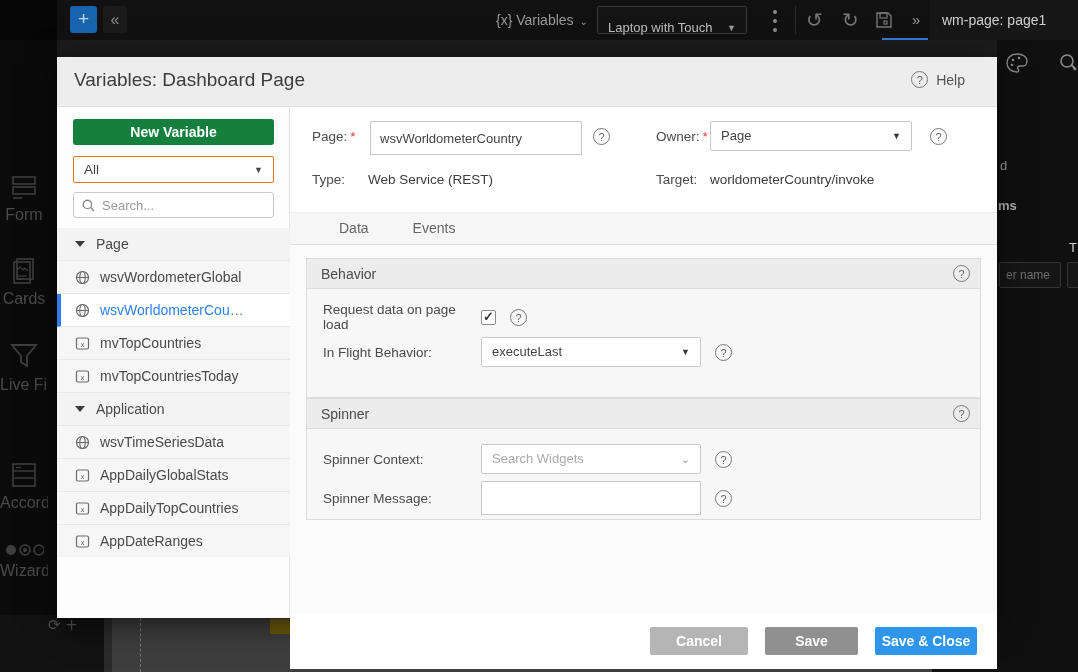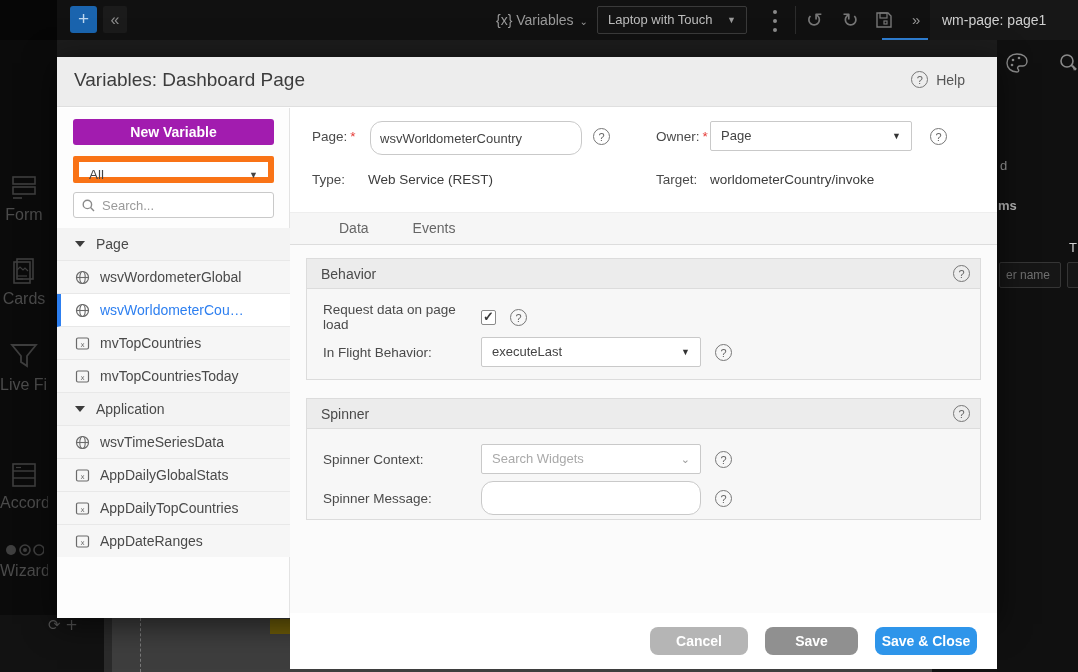--- a/index.html
+++ b/index.html
@@ -10,21 +10,21 @@
   
   .toolbar { position:absolute; left:0; top:0; width:1078px; height:40px; background:#111; }
   .tb-left-block { position:absolute; left:0; top:0; width:57px; height:40px; background:#060606; }
   .tb-add { position:absolute; left:70px; top:6px; width:27px; height:27px; background:#1a64ae; color:#bcd7f0; border-radius:3px; font-size:19px; line-height:26px; text-align:center; }
   .tb-collapse { position:absolute; left:103px; top:6px; width:24px; height:27px; background:#1b1b1b; color:#8d8d8d; font-size:16px; line-height:27px; text-align:center; border-radius:2px; }
   .tb-tabs { position:absolute; left:138px; top:0; height:40px; display:flex; }
   .tb-tab { height:40px; padding:0 20px; line-height:40px; color:#8a8a8a; font-size:15px; }
   .tb-tab.active { background:#1d1d1d; color:#dcdcdc; border-top:2px solid #3a7bd5; line-height:38px; }
   .tb-vars { position:absolute; left:496px; top:0; height:40px; line-height:40px; color:#9a9a9a; font-size:14px; }
   .tb-vars .chev { font-size:10px; margin-left:6px; }
-  .tb-select { position:absolute; left:597px; top:6px; width:150px; height:28px; background:#141414; border:1px solid #3a3a3a; border-radius:2px; color:#bdbdbd; font-size:13px; line-height:26px; padding:0 10px; }
+  .tb-select { position:absolute; left:597px; top:6px; width:150px; height:28px; background:#141414; border:1px solid #3a3a3a; border-radius:2px; color:#bdbdbd; font-size:13px; line-height:26px; padding:8px 10px; }
   .tb-select .arrow { float:right; font-size:9px; color:#9a9a9a; }
   .tb-kebab { position:absolute; left:768px; top:10px; width:14px; height:22px; display:flex; flex-direction:column; justify-content:space-between; align-items:center; }
   .tb-kebab i { width:4px; height:4px; border-radius:50%; background:#8a8a8a; }
   .tb-sep { position:absolute; left:795px; top:6px; width:1px; height:28px; background:#2c2c2c; }
   .tb-icon { position:absolute; top:0; height:40px; line-height:40px; color:#777; font-size:20px; font-family:"DejaVu Sans", sans-serif; }
   .tb-floppy { position:absolute; left:875px; top:11px; }
   .tb-more { position:absolute; left:912px; top:0; height:40px; line-height:40px; color:#9a9a9a; font-size:15px; }
   .tb-pagetab { position:absolute; left:930px; top:0; width:148px; height:40px; background:#171717; color:#cfcfcf; font-size:14px; line-height:40px; padding-left:12px; }
   .tb-blue-underline { position:absolute; left:882px; top:38px; width:46px; height:2px; background:#2f7fd4; }
 
@@ -49,64 +49,64 @@
 
   
   .modal { position:absolute; left:57px; top:57px; width:940px; height:561px; background:#fff; box-shadow:0 6px 30px rgba(0,0,0,.6); }
   .m-header { position:absolute; left:0; top:0; width:940px; height:50px; background:#ededed; border-bottom:1px solid #dfdfdf; }
   .m-title { position:absolute; left:17px; top:12px; font-size:19px; color:#3c3c3c; }
   .m-help { position:absolute; right:32px; top:14px; display:flex; align-items:center; gap:8px; color:#555; font-size:14px; }
   .qmark { display:inline-block; width:17px; height:17px; border:1px solid #777; border-radius:50%; color:#666; font-size:11px; line-height:16px; text-align:center; background:transparent; flex:none; }
 
   
   .m-side { position:absolute; left:0; top:51px; width:233px; height:510px; background:#fdfdfd; border-right:1px solid #e3e3e3; }
-  .nv-btn { position:absolute; left:16px; top:62px; width:201px; height:26px; background:#a21caf; color:#fff; font-size:14px; font-weight:bold; text-align:center; line-height:26px; border-radius:3px; }
-  .side-select { position:absolute; left:16px; top:99px; width:201px; height:27px; border:6px solid #f97316; border-radius:2px; background:#fff; color:#444; font-size:13.5px; line-height:25px; padding:0 10px; }
+  .nv-btn { position:absolute; left:16px; top:62px; width:201px; height:26px; background:#15803d; color:#fff; font-size:14px; font-weight:bold; text-align:center; line-height:26px; border-radius:3px; }
+  .side-select { position:absolute; left:16px; top:99px; width:201px; height:27px; border:1px solid #f97316; border-radius:2px; background:#fff; color:#444; font-size:13.5px; line-height:25px; padding:0 10px; }
   .side-select .arrow { float:right; font-size:9px; color:#444; margin-top:1px; }
   .side-search { position:absolute; left:16px; top:135px; width:201px; height:26px; border:1px solid #c9c9c9; border-radius:3px; background:#fff; }
   .side-search svg { position:absolute; left:8px; top:6px; }
   .side-search input { position:absolute; left:28px; top:1px; width:165px; height:22px; border:none; outline:none; font-size:13px; color:#444; font-family:"Liberation Sans", sans-serif; }
   .side-search input::placeholder { color:#9a9a9a; }
   .var-list { position:absolute; left:0; top:171px; width:233px; height:329px; overflow:hidden; }
   .var-row { position:relative; height:33px; background:#f6f6f6; border-bottom:1px solid #e8e8e8; display:flex; align-items:center; padding-left:18px; font-size:14px; color:#4a4a4a; }
   .var-row .row-icon { width:16px; margin-right:9px; flex:none; display:flex; }
   .var-row.cat { background:#f3f3f3; }
   .var-row.selected { background:#fff; border-left:4px solid #2d7ff0; padding-left:14px; color:#2d7ff0; }
   .caret-down { width:0; height:0; border-left:5px solid transparent; border-right:5px solid transparent; border-top:6px solid #3c3c3c; margin-right:11px; }
   .scrollbar { position:absolute; right:2px; top:173px; width:9px; height:378px; }
   .sb-up { position:absolute; top:0; left:0; color:#8a8a8a; font-size:9px; }
   .sb-thumb { position:absolute; top:14px; left:1px; width:7px; height:52px; background:#c9c9c9; border-radius:3px; }
   .sb-down { position:absolute; top:362px; left:0; color:#8a8a8a; font-size:9px; }
 
   
   .m-content { position:absolute; left:233px; top:51px; width:707px; height:510px; background:#fff; }
   .lbl { color:#4a4a4a; font-size:13.5px; }
   .req { color:#e53935; margin-left:3px; }
-  .txt-input { border:1px solid #c9c9c9; border-radius:12px; font-size:13px; color:#444; padding:16px 9px; font-family:"Liberation Sans", sans-serif; outline:none; background:#fff; }
+  .txt-input { border:1px solid #c9c9c9; border-radius:0; font-size:13px; color:#444; padding:16px 9px; font-family:"Liberation Sans", sans-serif; outline:none; background:#fff; }
   .fake-select { border:1px solid #c9c9c9; border-radius:2px; background:#fff; font-size:13px; color:#444; line-height:28px; padding:0 10px; position:absolute; }
   .fake-select .arrow { float:right; font-size:9px; color:#333; }
   .fake-select .chevlite { float:right; color:#9a9a9a; font-size:11px; }
   .fake-select .ph { color:#a9a9a9; }
 
   .tabs-bar { position:absolute; left:0; top:104px; width:707px; height:33px; background:#f6f6f6; border-bottom:1px solid #ddd; border-top:1px solid #eee; display:flex; padding-left:27px; }
   .tab { height:33px; line-height:31px; padding:0 22px; font-size:14px; color:#666; }
   .tab.active { background:#fff; color:#333; border-top:2px solid #2f86f6; border-left:1px solid #ddd; border-right:1px solid #ddd; line-height:29px; margin-bottom:-1px; }
 
   .tab-body { position:absolute; left:0; top:137px; width:707px; height:368px; background:#fbfbfb; }
   .section { position:absolute; left:16px; width:675px; border:1px solid #dcdcdc; background:#f7f7f7; }
   .sec-head { height:30px; background:#ececec; border-bottom:1px solid #dcdcdc; line-height:30px; padding-left:14px; font-size:14px; color:#4a4a4a; position:relative; }
   .sec-head .qmark { position:absolute; right:10px; top:6px; }
   .sec-row { position:absolute; left:16px; display:flex; align-items:center; }
   .sec-row .lbl { width:158px; flex:none; }
   .checkbox { width:15px; height:15px; border:1px solid #8a8a8a; border-radius:2px; background:#fff; position:relative; flex:none; }
   .checkbox.checked::after { content:"✓"; position:absolute; left:1px; top:-2px; font-size:13px; color:#3a3a3a; font-weight:bold; }
   .q-inline { margin-left:14px; }
 
   .m-footer { position:absolute; left:0; top:505px; width:707px; height:56px; background:#fff; display:flex; justify-content:flex-end; align-items:center; gap:17px; padding-right:20px; }
-  .btn { height:28px; border-radius:8px; color:#fff; font-size:14px; font-weight:bold; text-align:center; line-height:28px; }
+  .btn { height:28px; border-radius:2px; color:#fff; font-size:14px; font-weight:bold; text-align:center; line-height:28px; }
   .btn-cancel { width:98px; background:#b5b5b5; }
   .btn-save { width:93px; background:#909090; }
   .btn-saveclose { width:102px; background:#2e95ea; }
 </style>
 </head>
 <body>
 
 <div class="stage">
 
   <div class="toolbar">
@@ -347,21 +347,21 @@
       <div style="position:absolute; left:366px; top:64px;" class="lbl">Target:</div>
       <div style="position:absolute; left:420px; top:64px; color:#3c3c3c; font-size:13.5px;">worldometerCountry/invoke</div>
 
       <div class="tabs-bar">
         <div class="tab">Data</div>
         <div class="tab">Events</div>
       </div>
 
       <div class="tab-body">
 
-        <div class="section" style="top:13px; height:122px;">
+        <div class="section" style="top:13px; height:140px;">
           <div class="sec-head">
             <span>Behavior</span>
             <span class="qmark">?</span>
           </div>
           <div class="sec-row" style="top:43px;">
             <span class="lbl">Request data on page load</span>
             <span class="checkbox checked"></span>
             <span class="qmark q-inline">?</span>
           </div>
           <div class="sec-row" style="top:78px;">

